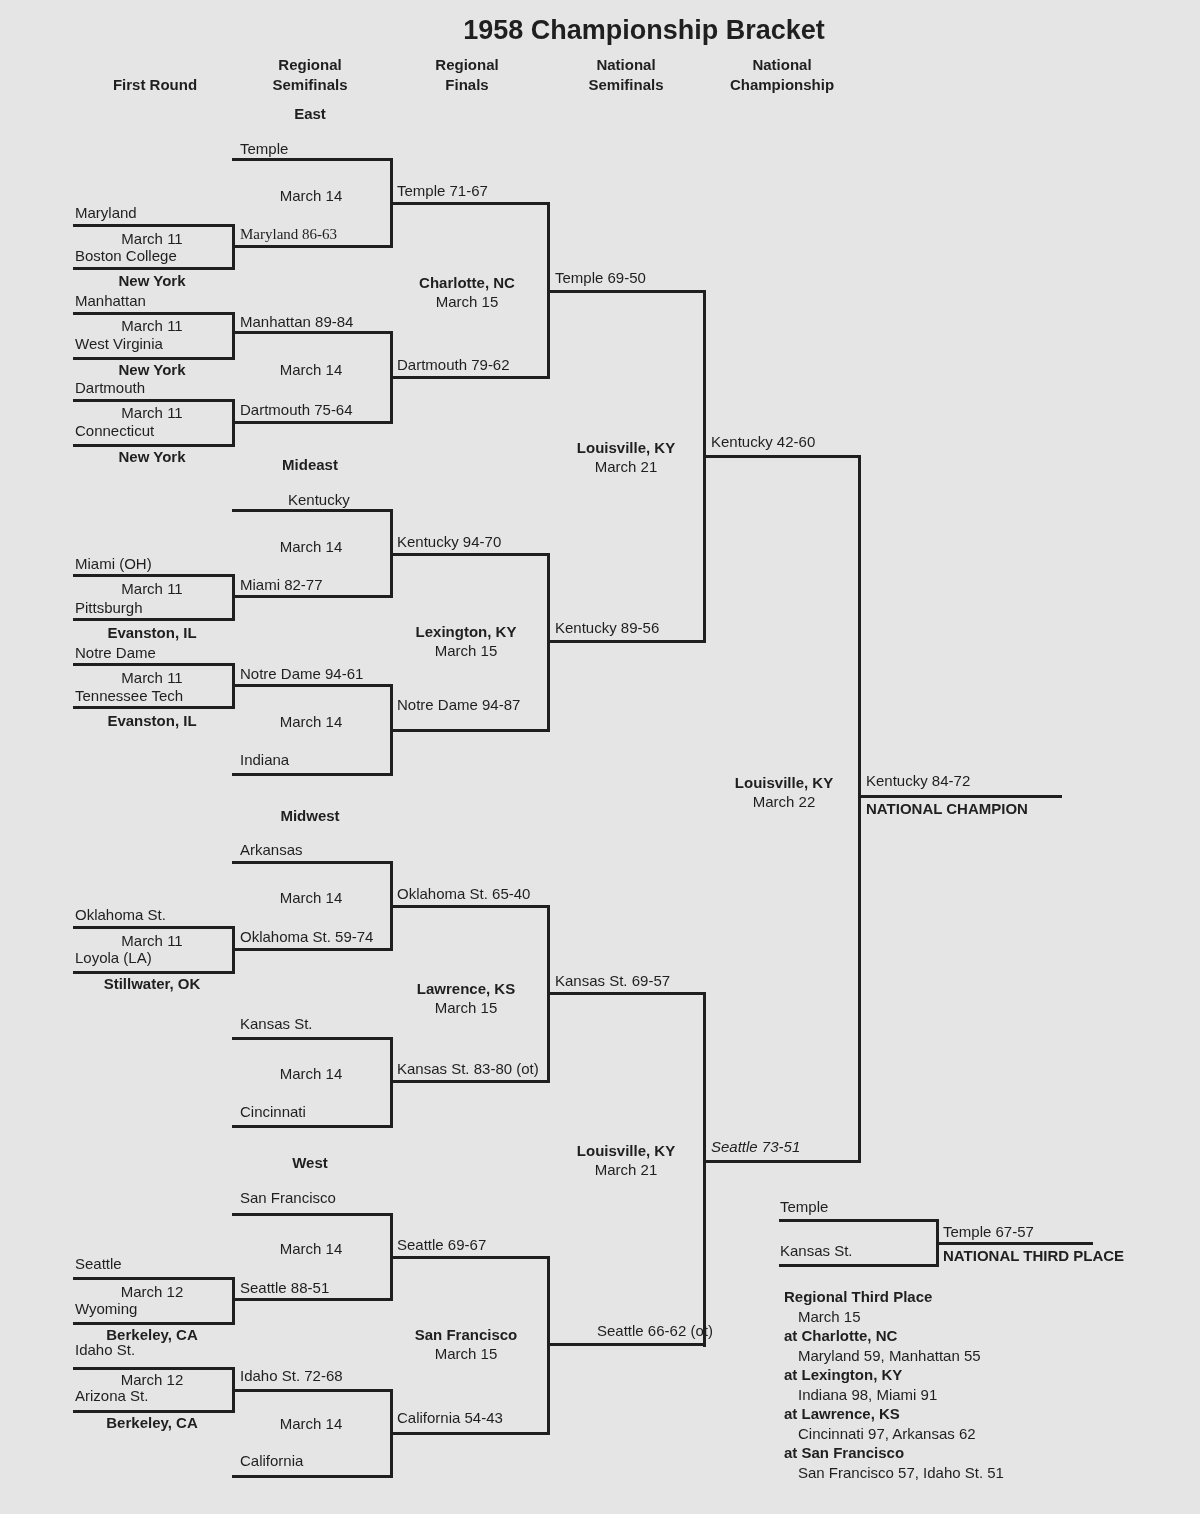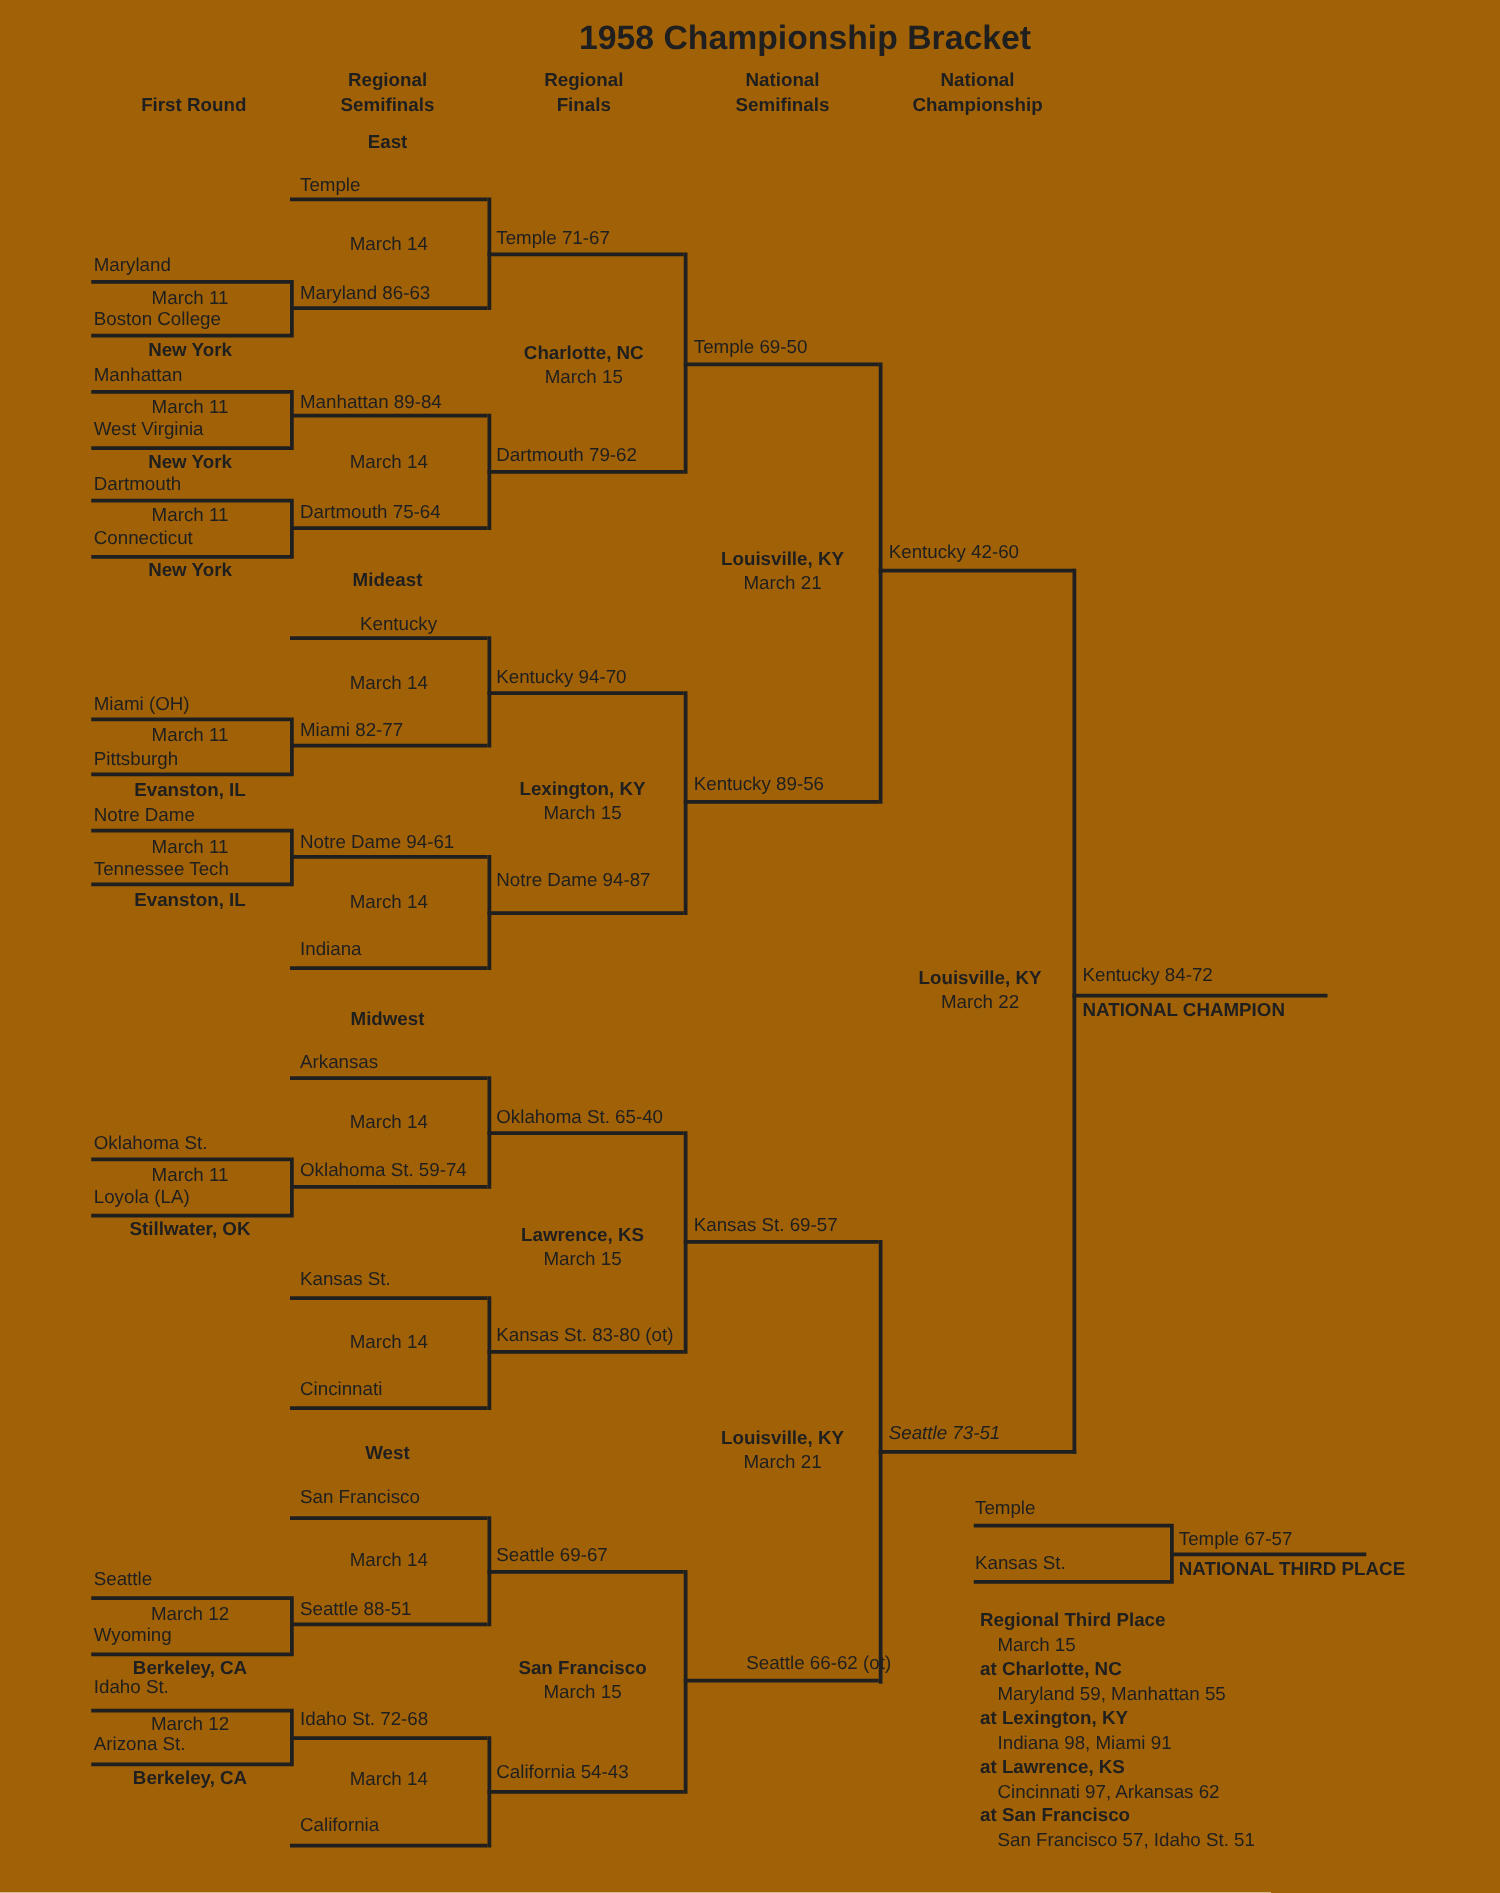--- a/index.html
+++ b/index.html
@@ -1,16 +1,16 @@
 <!DOCTYPE html>
 <html><head>
 <meta charset="utf-8">
 <style>
   html,body{margin:0;padding:0;background:#ffffff;}
-  #bracket{position:relative;width:1200px;height:1514px;background:#a16207;overflow:hidden;
+  #bracket{position:relative;width:1200px;height:1514px;background:#e5e5e5;overflow:hidden;
            font-family:"Liberation Sans","DejaVu Sans",sans-serif;color:#1f1f1f;}
   .t{position:absolute;font-size:15px;line-height:1.05;white-space:nowrap;color:#1f1f1f;}
   .b{font-weight:bold;}
   .c{transform:translateX(-50%);}
   .title{position:absolute;font-size:27px;font-weight:bold;white-space:nowrap;transform:translateX(-50%);}
   .hd{font-size:15px;font-weight:bold;}
   .lh{position:absolute;height:3px;background:#1f1f1f;}
   .lv{position:absolute;width:3px;background:#1f1f1f;}
 </style>
 </head>
@@ -37,21 +37,21 @@
   <div class="lh" style="left:390px;top:202px;width:157px;"></div>
   <div class="lv" style="left:390px;top:158px;height:90px;"></div>
 
   <span class="t" style="left:75px;top:205px;">Maryland</span>
   <div class="lh" style="left:73px;top:224px;width:159px;"></div>
   <span class="t c" style="left:152px;top:231px;">March 11</span>
   <span class="t" style="left:75px;top:248px;">Boston College</span>
   <div class="lh" style="left:73px;top:267px;width:159px;"></div>
   <div class="lv" style="left:232px;top:224px;height:46px;"></div>
   <span class="t b c" style="left:152px;top:273px;">New York</span>
-  <span class="t" style="left:240px;top:227px;">Maryland 86-63</span>
+  <span class="t" style="left:240px;top:227px;font-family:Liberation Serif, serif;">Maryland 86-63</span>
   <div class="lh" style="left:232px;top:245px;width:158px;"></div>
 
   <span class="t" style="left:75px;top:293px;">Manhattan</span>
   <div class="lh" style="left:73px;top:312px;width:159px;"></div>
   <span class="t c" style="left:152px;top:318px;">March 11</span>
   <span class="t" style="left:75px;top:336px;">West Virginia</span>
   <div class="lh" style="left:73px;top:357px;width:159px;"></div>
   <div class="lv" style="left:232px;top:312px;height:48px;"></div>
   <span class="t b c" style="left:152px;top:362px;">New York</span>
   <span class="t" style="left:240px;top:314px;">Manhattan 89-84</span>

